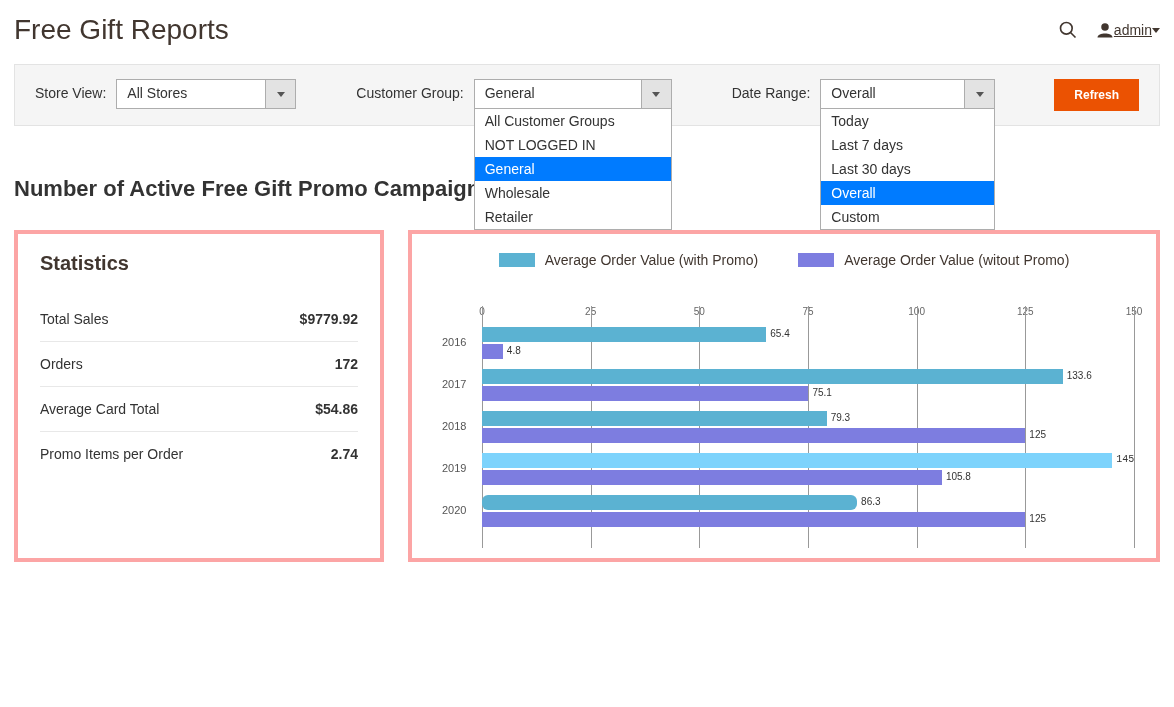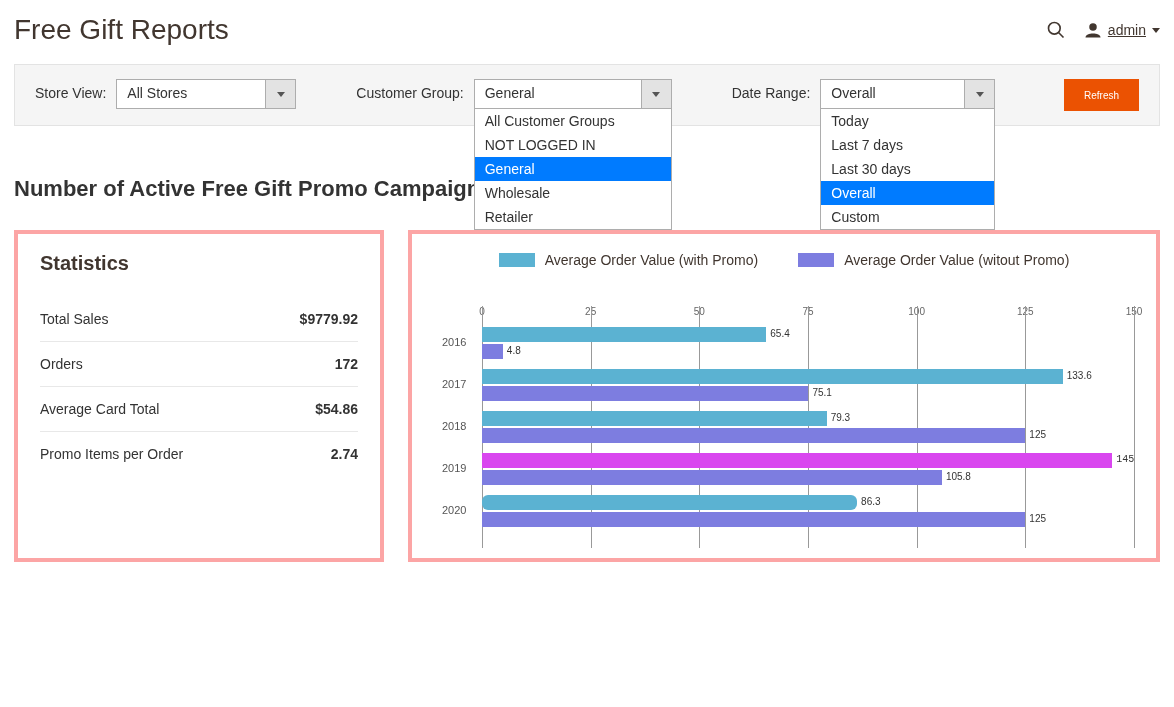--- a/index.html
+++ b/index.html
@@ -25,21 +25,20 @@
   .top-right {
     display: flex;
     align-items: center;
     gap: 18px;
     color: #41362f;
   }
   .icon-search svg, .icon-user svg { display:block; }
   .user-wrap {
     display: flex;
     align-items: center;
-    gap: 6px;
     font-size: 14px;
     cursor: pointer;
     text-decoration: underline;
   }
   .caret-down {
     width: 0; height: 0;
     border-left: 4px solid transparent;
     border-right: 4px solid transparent;
     border-top: 5px solid #41362f;
   }
@@ -89,22 +88,22 @@
     border-right: 4px solid transparent;
     border-top: 5px solid #555;
   }
   .refresh-btn {
     margin-left: auto;
     background: #eb5202;
     color: #fff;
     border: none;
     height: 32px;
     padding: 0 20px;
-    font-size: 10px;
-    font-weight: 400;
+    font-size: 12px;
+    font-weight: 700;
     cursor: pointer;
   }
   .dropdown-list {
     position: absolute;
     top: 30px;
     left: 0;
     border: 1px solid #adadad;
     border-top: none;
     background: #fff;
     width: 100%;
@@ -384,21 +383,21 @@
             <span class="ylab">2018</span>
             <div class="bar b1" style="width: 52.8667%; background: rgb(91, 178, 210);">
               <span class="lbl">79.3</span>
             </div>
             <div class="bar b2" style="width: 83.3333%; background: rgb(125, 125, 224);">
               <span class="lbl">125</span>
             </div>
           </div>
           <div class="bar-row">
             <span class="ylab">2019</span>
-            <div class="bar b1" style="width: 96.6667%; background: #d946ef; font-family: Liberation Mono, monospace;">
+            <div class="bar b1" style="width: 96.6667%; background: #7dd3fc; font-family: Liberation Mono, monospace;">
               <span class="lbl">145</span>
             </div>
             <div class="bar b2" style="width: 70.5333%; background: rgb(125, 125, 224);">
               <span class="lbl">105.8</span>
             </div>
           </div>
           <div class="bar-row">
             <span class="ylab">2020</span>
             <div class="bar b1" style="width: 57.5333%; background: rgb(91, 178, 210); border-radius: 6px;">
               <span class="lbl">86.3</span>

